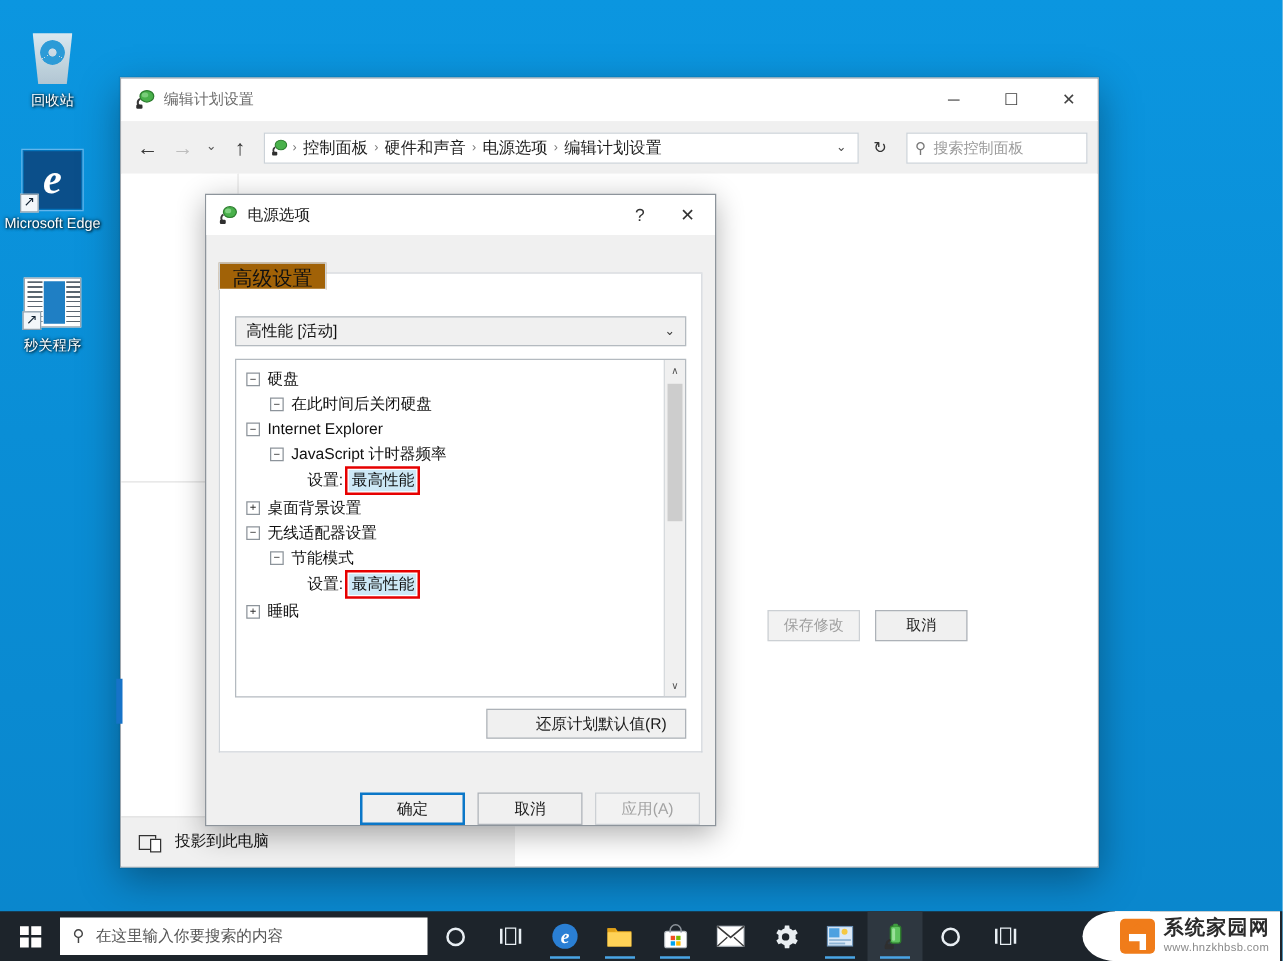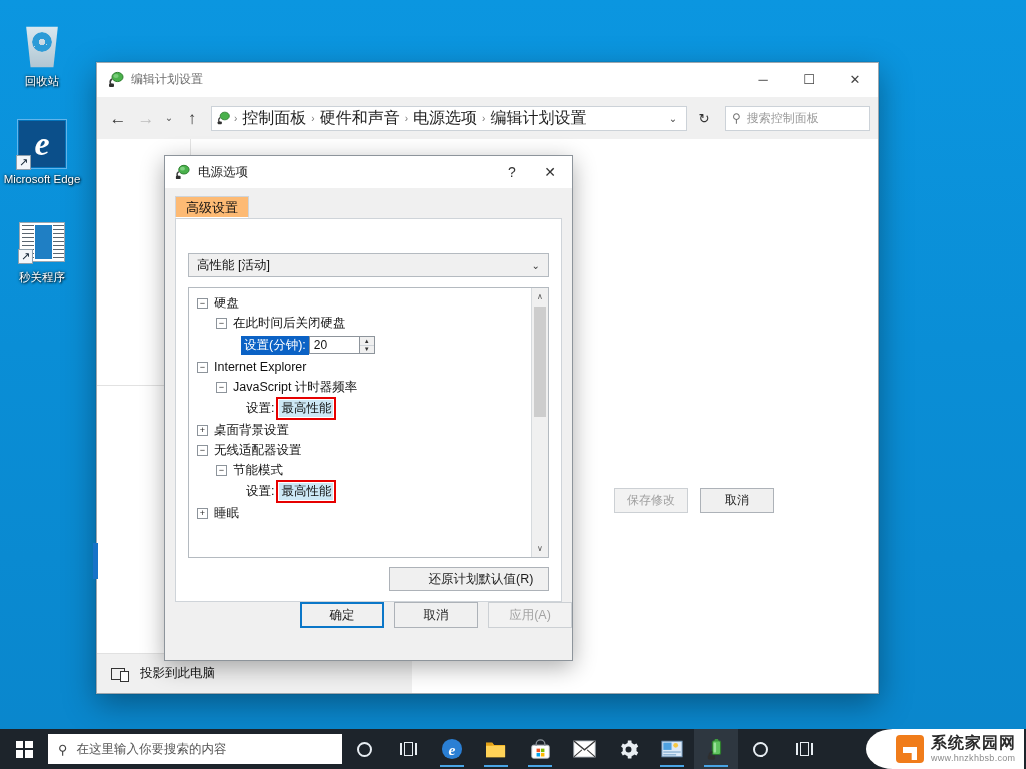--- a/index.html
+++ b/index.html
@@ -85,21 +85,21 @@
   }
   .nav-arrow { width:26px;height:26px;display:flex;align-items:center;justify-content:center;
                color:#3a3a3a;font-size:17px;line-height:1; }
   .nav-arrow.dim { color:#bdbdbd; }
   .nav-arrow.small { width:16px; font-size:10px; color:#555; }
   #addressbar {
     flex:1; height:25px; background:#fff; border:1px solid #ccd2d8;
     display:flex; align-items:center; margin-left:4px; padding:0 2px 0 4px;
   }
   #addr-ico{width:15px;height:15px;margin-right:2px;}
-  .crumb { font-size:16px; color:#1f1f1f; padding:2px 4px; white-space:nowrap; }
+  .crumb { font-size:13px; color:#1f1f1f; padding:2px 4px; white-space:nowrap; }
   .crumb-sep { color:#7a7a7a; font-size:10px; padding:0 1px; }
   #addr-chev { margin-left:auto; width:22px; text-align:center; color:#4a4a4a; font-size:10px;}
   #refresh-btn { width:26px;height:25px;border:1px solid transparent;display:flex;align-items:center;justify-content:center;
                  color:#333;font-size:13px;margin-left:2px;}
   #searchbox {
     width:145px; height:25px; margin-left:6px; background:#fff; border:1px solid #ccd2d8;
     display:flex; align-items:center; gap:6px; padding:0 6px;
   }
   #search-ico{color:#777;font-size:12px;}
   #search-ph{font-size:12px;color:#9b9b9b;}
@@ -129,22 +129,22 @@
     display:flex; flex-direction:column;
   }
   #po-titlebar { height:32px; background:#fff; display:flex; align-items:center; }
   #po-ico{width:17px;height:17px;margin:0 7px 0 9px;}
   #po-title{font-size:12.5px;color:#1b1b1b;flex:1;}
   .po-wb{width:32px;height:30px;display:flex;align-items:center;justify-content:center;color:#333;font-size:14px;}
   .po-wb.close{width:44px;}
 
   #po-content { flex:1; padding:8px 10px 0 10px; display:flex; flex-direction:column; }
   #po-tabstrip { display:flex; border-bottom:1px solid #cfd4d9; height:23px; }
-  #po-tab { background:#fdba74; border:1px solid #cfd4d9; border-bottom:1px solid #fff;
-            font-size:13px; color:#111; padding:2px 10px 0 10px; position:relative; top:0; }
+  #po-tab { background:#a16207; border:1px solid #cfd4d9; border-bottom:1px solid #fff;
+            font-size:16px; color:#111; padding:2px 10px 0 10px; position:relative; top:14px; }
   #po-panel { flex:1; border:1px solid #cfd4d9; border-top:none; background:#fff; padding:14px 12px 10px 12px;
               display:flex; flex-direction:column; }
 
   #po-intro { display:flex; gap:12px; align-items:flex-start; }
   #po-intro-ico{width:42px;height:40px;flex:none;position:relative;}
   #po-intro-text{font-size:12.5px;color:#111;line-height:19px;background:#eef4f8;padding:1px 2px;}
 
   #po-plan {
     margin-top:20px; height:24px; border:1px solid #b4bac0; background:#f0f0f0;
     display:flex; align-items:center; padding:0 4px 0 8px; font-size:12.5px; color:#111;
@@ -171,21 +171,21 @@
 
   #po-scroll { width:17px; background:#f0f0f0; border-left:1px solid #d6dadd; position:relative; }
   .sb-arrow{height:17px;display:flex;align-items:center;justify-content:center;font-size:8px;color:#555;}
   #sb-thumb{position:absolute;left:2px;right:2px;top:19px;height:110px;background:#cdcdcd;}
   #sb-arrow-bottom{position:absolute;left:0;right:0;bottom:0;}
 
   #po-restore-row { margin-top:9px; display:flex; justify-content:flex-end; }
   #po-restore { min-width:160px;height:24px;border:1px solid #adb2b8;background:#f0f0f0;font-size:12.5px;color:#1c1c1c;
                 display:flex;align-items:center;justify-content:center;padding-left:24px; }
 
-  #po-buttons { height:58px; display:flex; align-items:flex-start; justify-content:flex-end; gap:10px; padding:0 0; }
+  #po-buttons { height:58px; display:flex; align-items:flex-end; justify-content:flex-end; gap:10px; padding:0 12px; }
   .po-btn { width:84px;height:26px;border:1px solid #adb2b8;background:#f0f0f0;font-size:12.5px;color:#1c1c1c;
             display:flex;align-items:center;justify-content:center; }
   .po-btn.primary { border:2px solid #0b77c8; }
   .po-btn.disabled { color:#a3a3a3; background:#f2f2f2; border-color:#ccd0d4; }
 
   
   #taskbar {
     position:absolute; left:0; bottom:0; width:1026px; height:40px;
     background:#1d242b; display:flex; align-items:center;
   }
@@ -362,30 +362,20 @@
             <div class="trow" style="padding-left:8px;">
               <span class="tog">−</span>
               <span>硬盘</span>
             </div>
 
             <div class="trow" style="padding-left:27px;">
               <span class="tog">−</span>
               <span>在此时间后关闭硬盘</span>
             </div>
 
-            <div class="trow" style="padding-left:52px;height:24px;">
-              <span class="sel-blue">设置(分钟):</span>
-              <span class="spin-wrap">
-                <span class="spin-box">20</span>
-                <span class="spin-btns">
-                  <div>▲</div>
-                  <div>▼</div>
-                </span>
-              </span>
-            </div>
 
             <div class="trow" style="padding-left:8px;">
               <span class="tog">−</span>
               <span>Internet Explorer</span>
             </div>
 
             <div class="trow" style="padding-left:27px;">
               <span class="tog">−</span>
               <span>JavaScript 计时器频率</span>
             </div>

